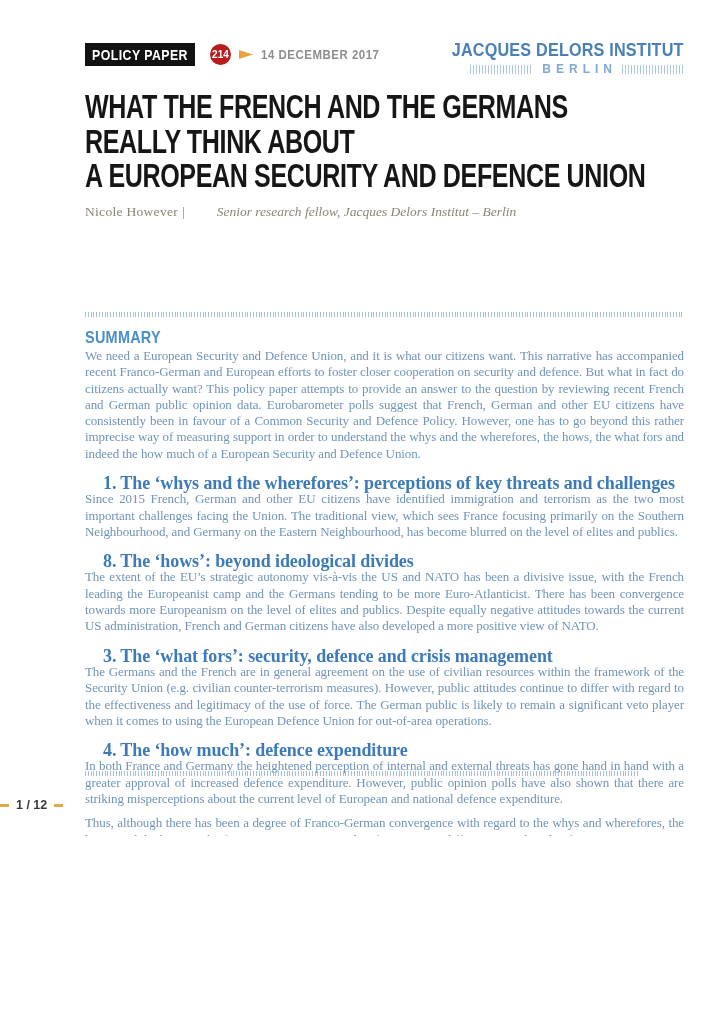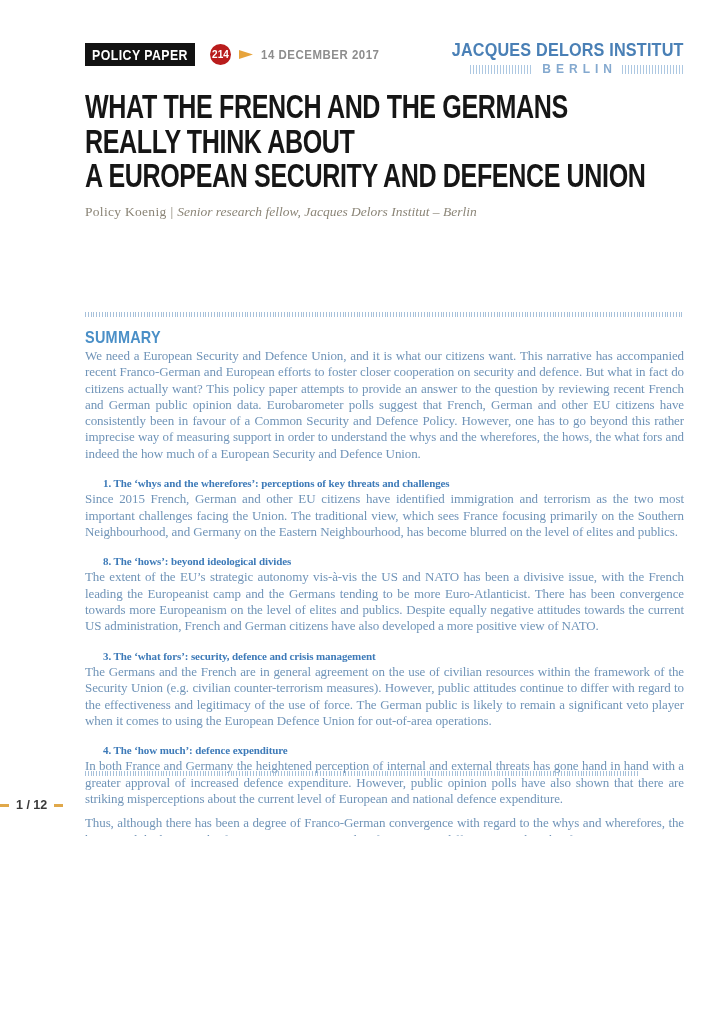--- a/index.html
+++ b/index.html
@@ -123,21 +123,21 @@
     transform-origin: left top;
     width: 131%;
   }
   .author {
     margin-top: 10px;
     font-size: 13.5px;
     color: #8b8577;
   }
   .author-name { letter-spacing: 0.3px; }
   .author-sep { margin: 0 4px; }
-  .author-role { font-style: italic; }
+  .author-role { font-style: italic; margin-left: 28px; }
 
   
   .divider {
     height: 5px;
     background: repeating-linear-gradient(to right, #a6c0da 0px, #a6c0da 1px, transparent 1px, transparent 2.8px);
   }
   .top-divider { margin-top: 92px; }
 
   
   .summary-heading {
@@ -155,21 +155,21 @@
     font-size: 13px;
     line-height: 16.3px;
     letter-spacing: -0.1px;
     text-align: justify;
   }
   .intro { }
   .section { margin-top: 13px; }
   .section-heading {
     color: #3d7ab8;
     font-weight: bold;
-    font-size: 11px;
+    font-size: 18px;
     line-height: 16.3px;
     text-indent: 18px;
     text-align: left;
   }
   .closing { margin-top: 8px; }
 
   
   .footer-divider {
     position: absolute;
     left: 85px;
@@ -217,21 +217,21 @@
         <span class="logo-barcode"></span>
       </div>
     </div>
   </header>
 
   <h1 class="title">WHAT THE FRENCH AND THE GERMANS
 REALLY THINK ABOUT
 A EUROPEAN SECURITY AND DEFENCE UNION</h1>
 
   <div class="author">
-    <span class="author-name">Policy Koenig</span><span class="author-sep">|</span><span class="author-role">Senior research fellow, Jacques Delors Institut – Berlin</span>
+    <span class="author-name">Nicole However</span><span class="author-sep">|</span><span class="author-role">Senior research fellow, Jacques Delors Institut – Berlin</span>
   </div>
 
   <div class="divider top-divider"></div>
 
   <h2 class="summary-heading">SUMMARY</h2>
 
   <p class="body intro">We need a European Security and Defence Union, and it is what our citizens want. This narrative has accompanied recent Franco-German and European efforts to foster closer cooperation on security and defence. But what in fact do citizens actually want? This policy paper attempts to provide an answer to the question by reviewing recent French and German public opinion data. Eurobarometer polls suggest that French, German and other EU citizens have consistently been in favour of a Common Security and Defence Policy. However, one has to go beyond this rather imprecise way of measuring support in order to understand the whys and the wherefores, the hows, the what fors and indeed the how much of a European Security and Defence Union.</p>
 
   <div class="section">
     <p class="body section-heading">1. The ‘whys and the wherefores’: perceptions of key threats and challenges</p>

